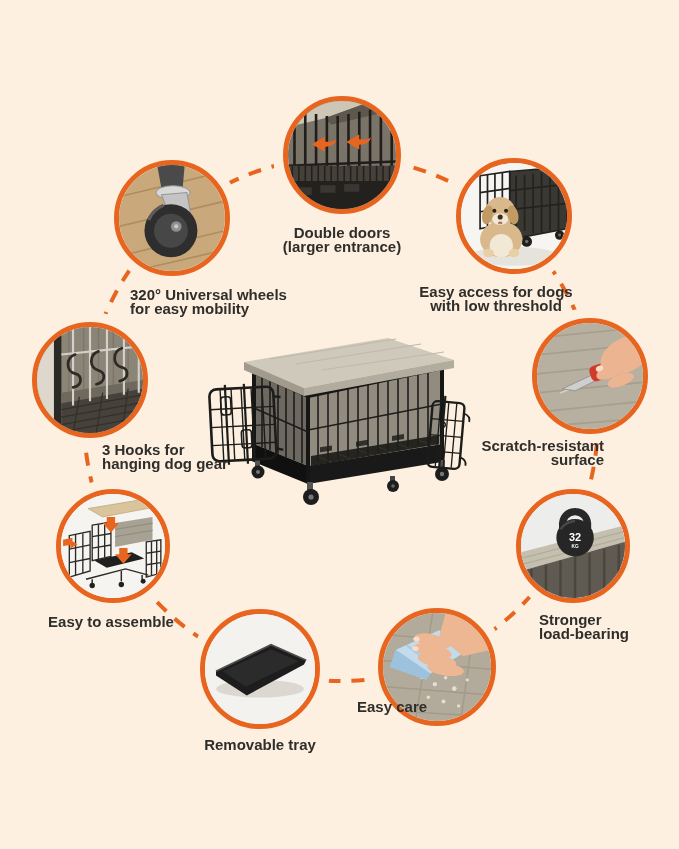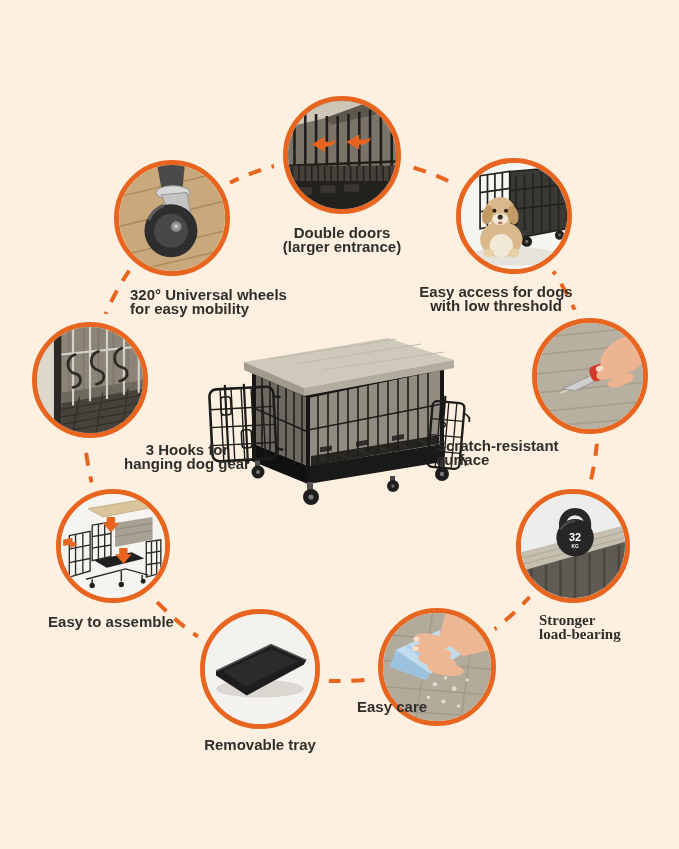--- a/index.html
+++ b/index.html
@@ -34,26 +34,26 @@
   .c-scratch {left:532px;top:318px;width:116px;height:116px;}
   .c-load    {left:516px;top:489px;width:114px;height:114px;}
   .c-care    {left:378px;top:608px;width:118px;height:118px;}
   .c-tray    {left:200px;top:609px;width:120px;height:120px;}
   .c-asm     {left:56px; top:489px;width:114px;height:114px;}
   .c-hooks   {left:32px; top:322px;width:116px;height:116px;}
   .c-wheels  {left:114px;top:160px;width:116px;height:116px;}
   
   .l-doors  {left:242px;top:226px;width:200px;text-align:center;}
   .l-access {left:396px;top:285px;width:200px;text-align:center;}
-  .l-scratch{left:436px;top:439px;width:150px;}
-  .l-load   {left:539px;top:613px;width:135px;text-align:left;font-family:Liberation Serif, serif;}
+  .l-scratch{left:454px;top:439px;width:150px;text-align:right;}
+  .l-load   {left:539px;top:613px;width:135px;text-align:left;}
   .l-care   {left:357px;top:700px;width:160px;text-align:left;}
   .l-tray   {left:162px;top:738px;width:196px;text-align:center;}
   .l-asm    {left:18px; top:615px;width:186px;text-align:center;}
-  .l-hooks  {left:102px;top:443px;width:170px;text-align:center;}
+  .l-hooks  {left:102px;top:443px;width:170px;text-align:left;}
   .l-wheels {left:130px;top:288px;width:180px;text-align:left;}
 </style>
 </head>
 <body>
 
 <div class="stage">
 
   <svg class="ring-svg" viewBox="0 0 679 849">
     <ellipse cx="341" cy="419" rx="257" ry="262" fill="none" stroke="#E8651F" stroke-width="4" stroke-dasharray="13 11"></ellipse>
   </svg>

